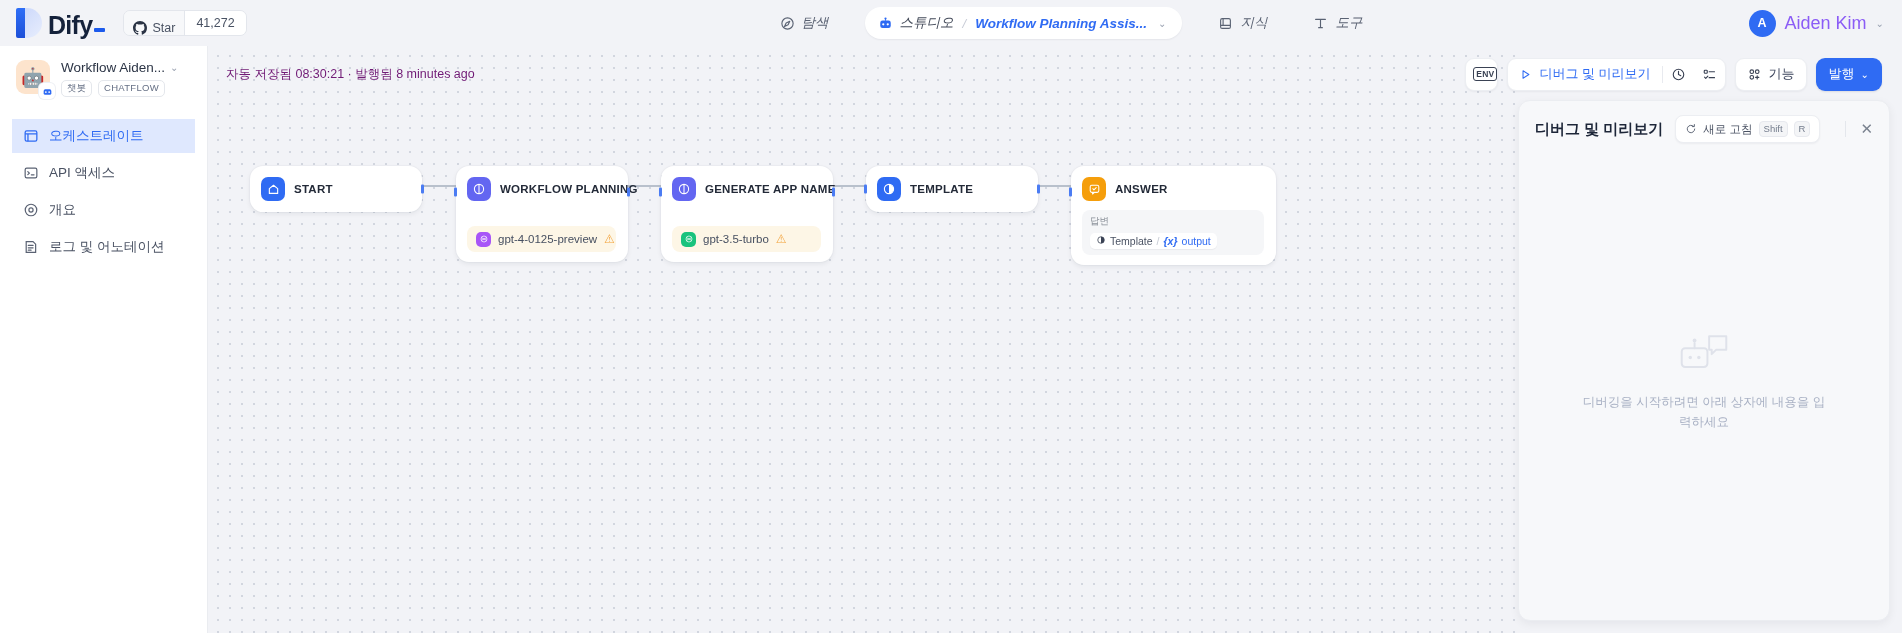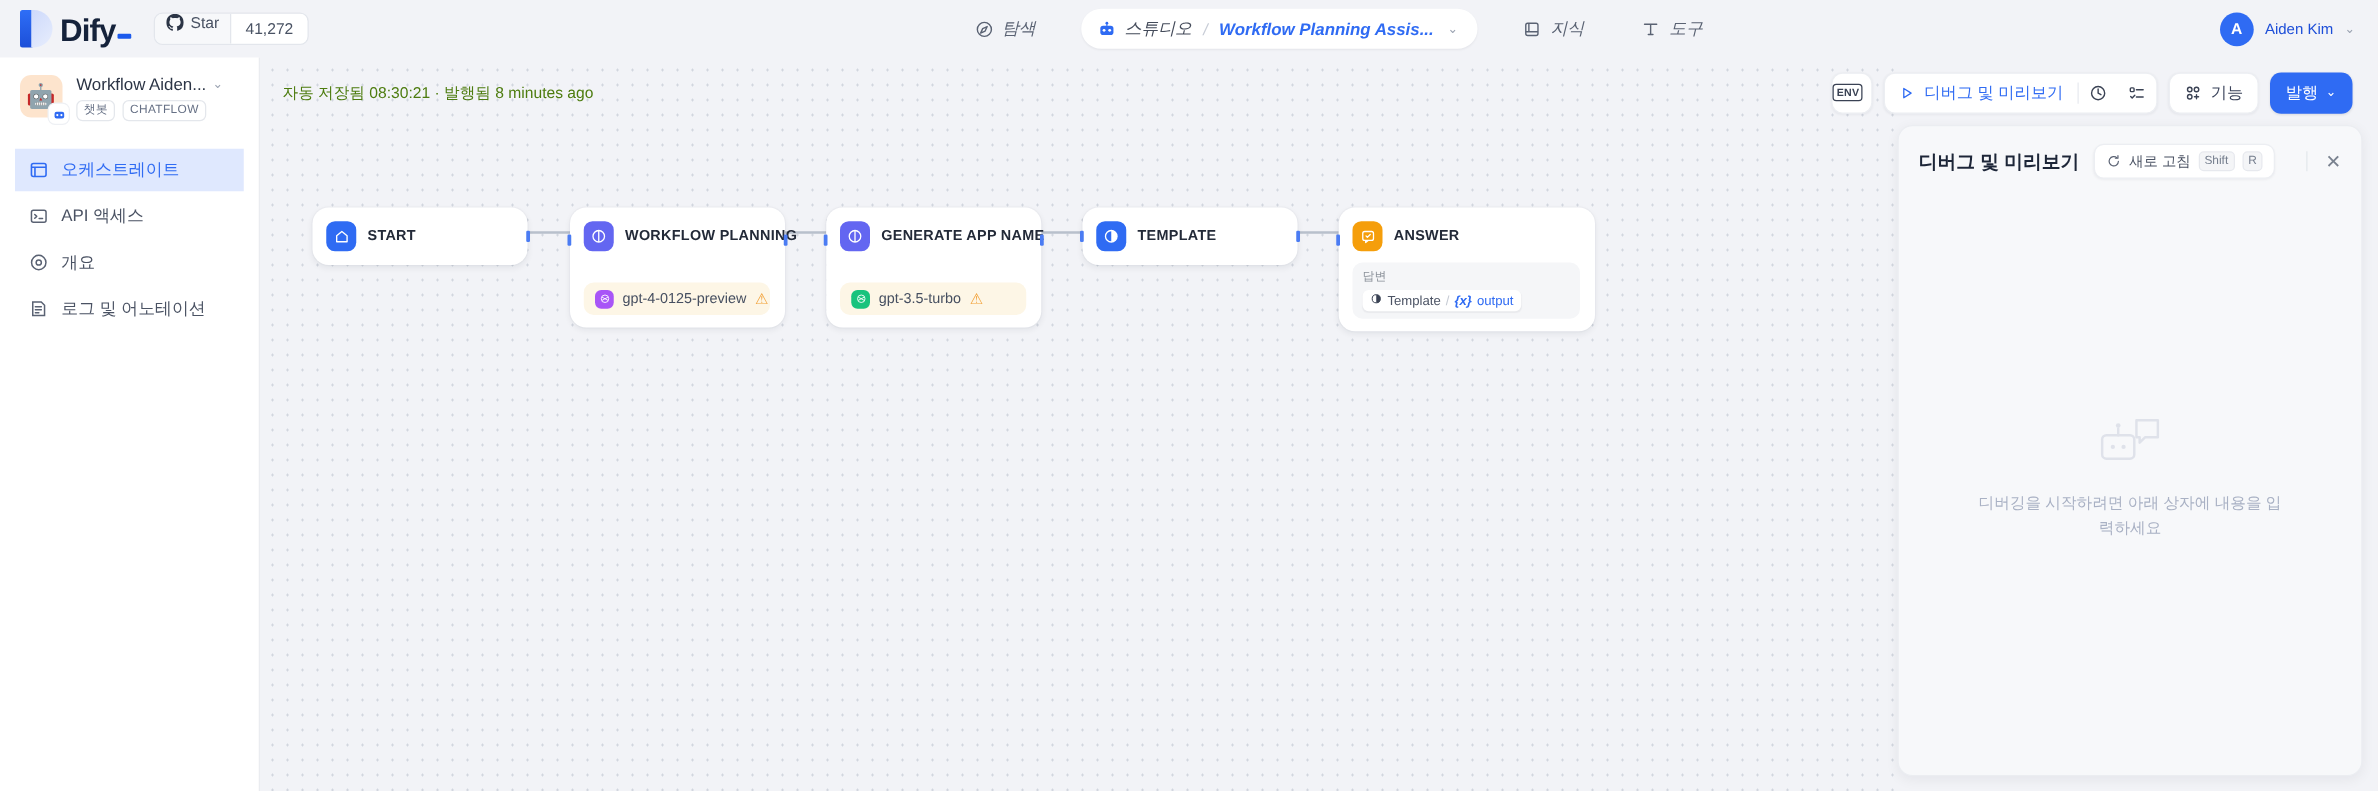--- a/index.html
+++ b/index.html
@@ -31,21 +31,21 @@
     border-radius: 0 15px 15px 0;
   }
   .logo-text { font-size: 25px; font-weight: 700; color: #15223b; letter-spacing: -0.7px; line-height: 26px; }
   .logo-underscore { display:inline-block; width: 11px; height: 4px; background:#1c5aec; border-radius:1px; margin-left:2px; vertical-align: 2px;}
 
   .star-box {
     display: flex; align-items: stretch; height: 26px;
     border: 1px solid #e3e6ec; border-radius: 7px; overflow: hidden;
     background: #f7f8fa;
   }
-  .star-left { display: flex; align-items: flex-start; gap: 5px; padding: 0 9px; background: #f7f8fa; }
+  .star-left { display: flex; align-items: flex-end; gap: 5px; padding: 0 9px; background: #f7f8fa; }
   .star-left .gh { width: 14px; height: 14px; }
   .star-label { font-size: 12.5px; color: #495263; }
   .star-count {
     display: flex; align-items: center; padding: 0 11px;
     background: #ffffff; border-left: 1px solid #e3e6ec;
     font-size: 12.5px; color: #495263;
   }
 
   .hdr-center { flex: 1; display: flex; align-items: center; justify-content: center; gap: 26px; font-style: italic; }
   .nav-item { display: flex; align-items: center; gap: 7px; font-size: 13.5px; color: #5a6273; padding: 6px 10px; border-radius: 8px; cursor: pointer; }
@@ -61,21 +61,21 @@
   .crumb-sep { color: #c7ccd6; font-size: 13px; }
   .crumb-title { font-size: 13.5px; font-weight: 700; color: #2f6bf3; }
   .crumb-caret { color: #9aa2b1; font-size: 10px; margin-left: 2px; }
 
   .hdr-right { display: flex; align-items: center; gap: 9px; padding-right: 18px; width: 240px; justify-content: flex-end; }
   .avatar {
     width: 27px; height: 27px; border-radius: 50%;
     background: #2f6bf3; color: #fff; font-size: 12.5px; font-weight: 600;
     display: flex; align-items: center; justify-content: center;
   }
-  .user-name { font-size: 12px; color: #1d4ed8; }
+  .user-name { font-size: 18px; color: #8b5cf6; }
   .user-caret { font-size: 10px; color: #9aa2b1; }
 
   
   .sidebar {
     position: absolute; top: 46px; left: 0; width: 208px; height: 587px;
     background: #ffffff; border-right: 1px solid #eaecf0;
     padding-top: 14px;
   }
   .app-card { display: flex; gap: 11px; padding: 0 14px 0 16px; align-items: flex-start; }
   .app-avatar {
@@ -110,29 +110,29 @@
 
   
   .main {
     position: absolute; top: 46px; left: 208px; right: 0; height: 587px;
     background: #f2f3f7;
   }
   .toolbar {
     position: absolute; top: 0; left: 0; right: 0; height: 56px;
     display: flex; align-items: center; padding: 0 20px 0 18px; z-index: 6;
   }
-  .save-info { font-size: 12.5px; color: #4d7c0f; }
+  .save-info { font-size: 12.5px; color: #701a75; }
   .toolbar-right { margin-left: auto; display: flex; align-items: center; gap: 9px; }
   .tb-btn {
     height: 33px; display: flex; align-items: center; gap: 7px;
     background: #fff; border: 1px solid #eceef2; border-radius: 9px;
     padding: 0 11px; font-size: 13px; color: #39425a;
     box-shadow: 0 1px 2px rgba(16,24,40,.05); cursor: pointer;
   }
-  .tb-btn.icon-only { width: 33px; padding: 0; justify-content: flex-start; }
+  .tb-btn.icon-only { width: 33px; padding: 0; justify-content: flex-end; }
   .env-chip {
     font-size: 8.5px; font-weight: 700; color: #3a4254;
     border: 1.4px solid #3a4254; border-radius: 3px; padding: 1px 2px; letter-spacing: .2px;
   }
   .tb-group {
     height: 33px; display: flex; align-items: center;
     background: #fff; border: 1px solid #eceef2; border-radius: 9px;
     box-shadow: 0 1px 2px rgba(16,24,40,.05); overflow: hidden;
   }
   .tb-group .seg { display: flex; align-items: center; gap: 7px; padding: 0 11px; height: 100%; cursor: pointer; }

